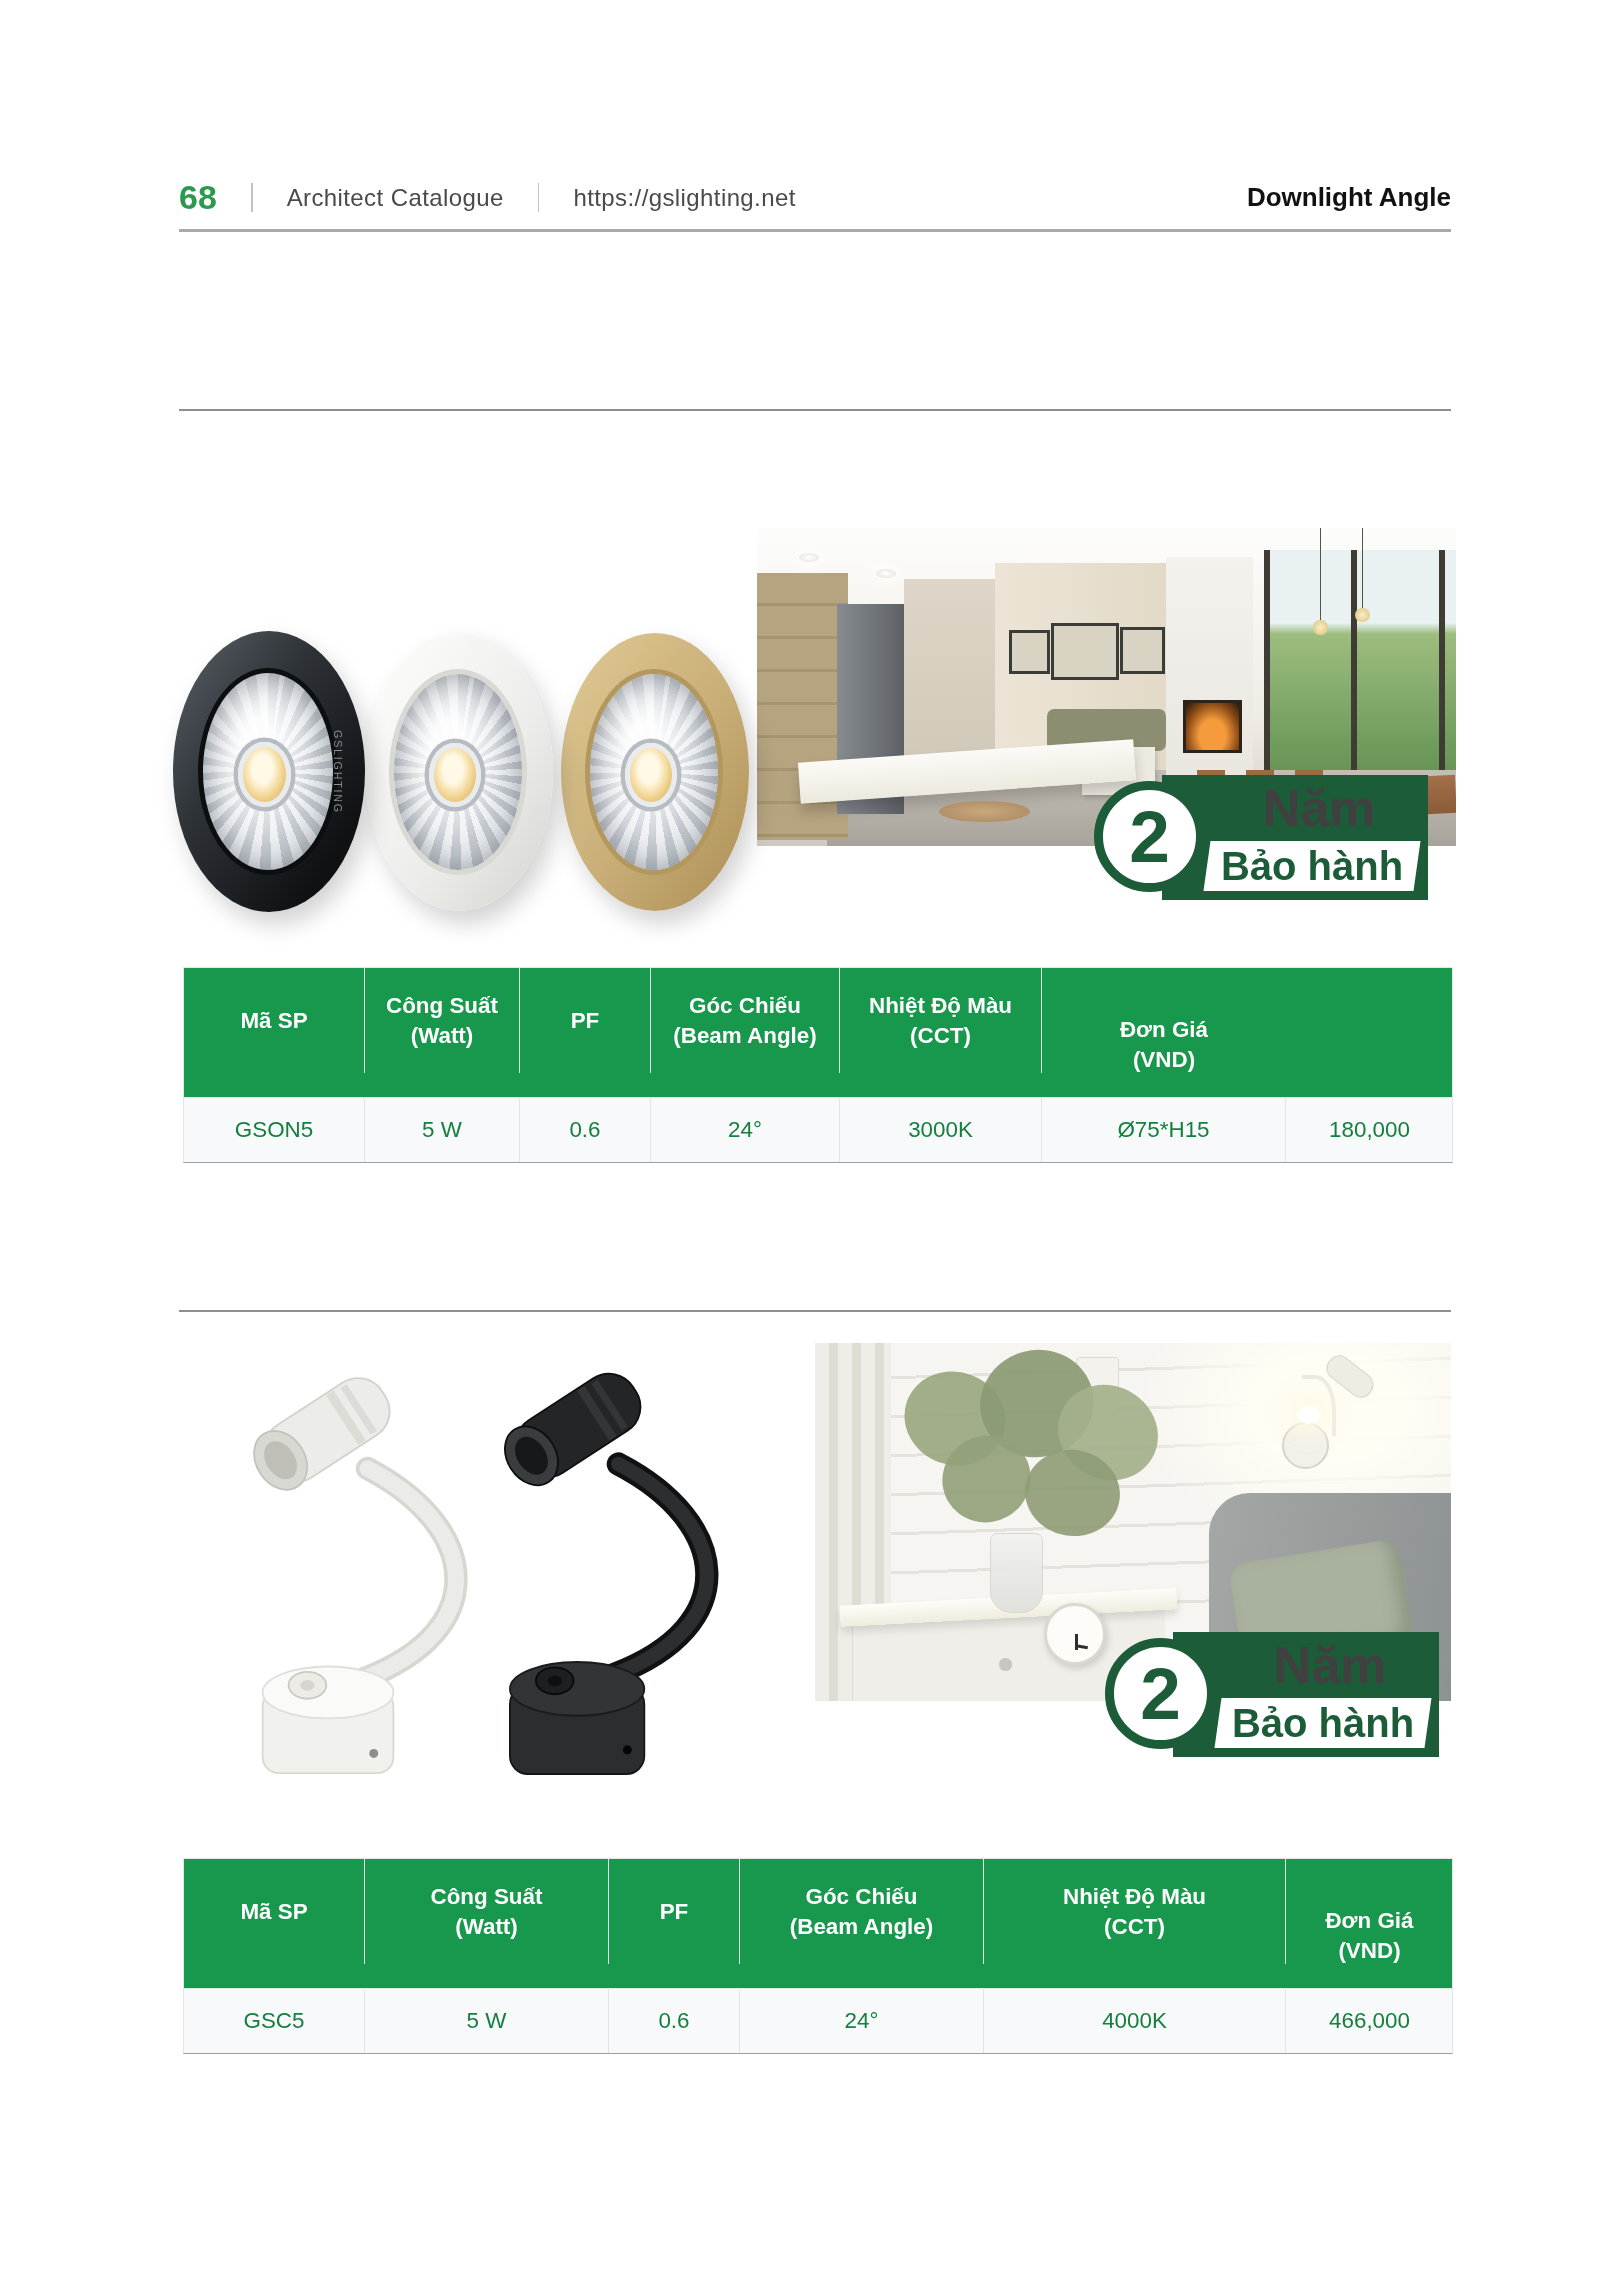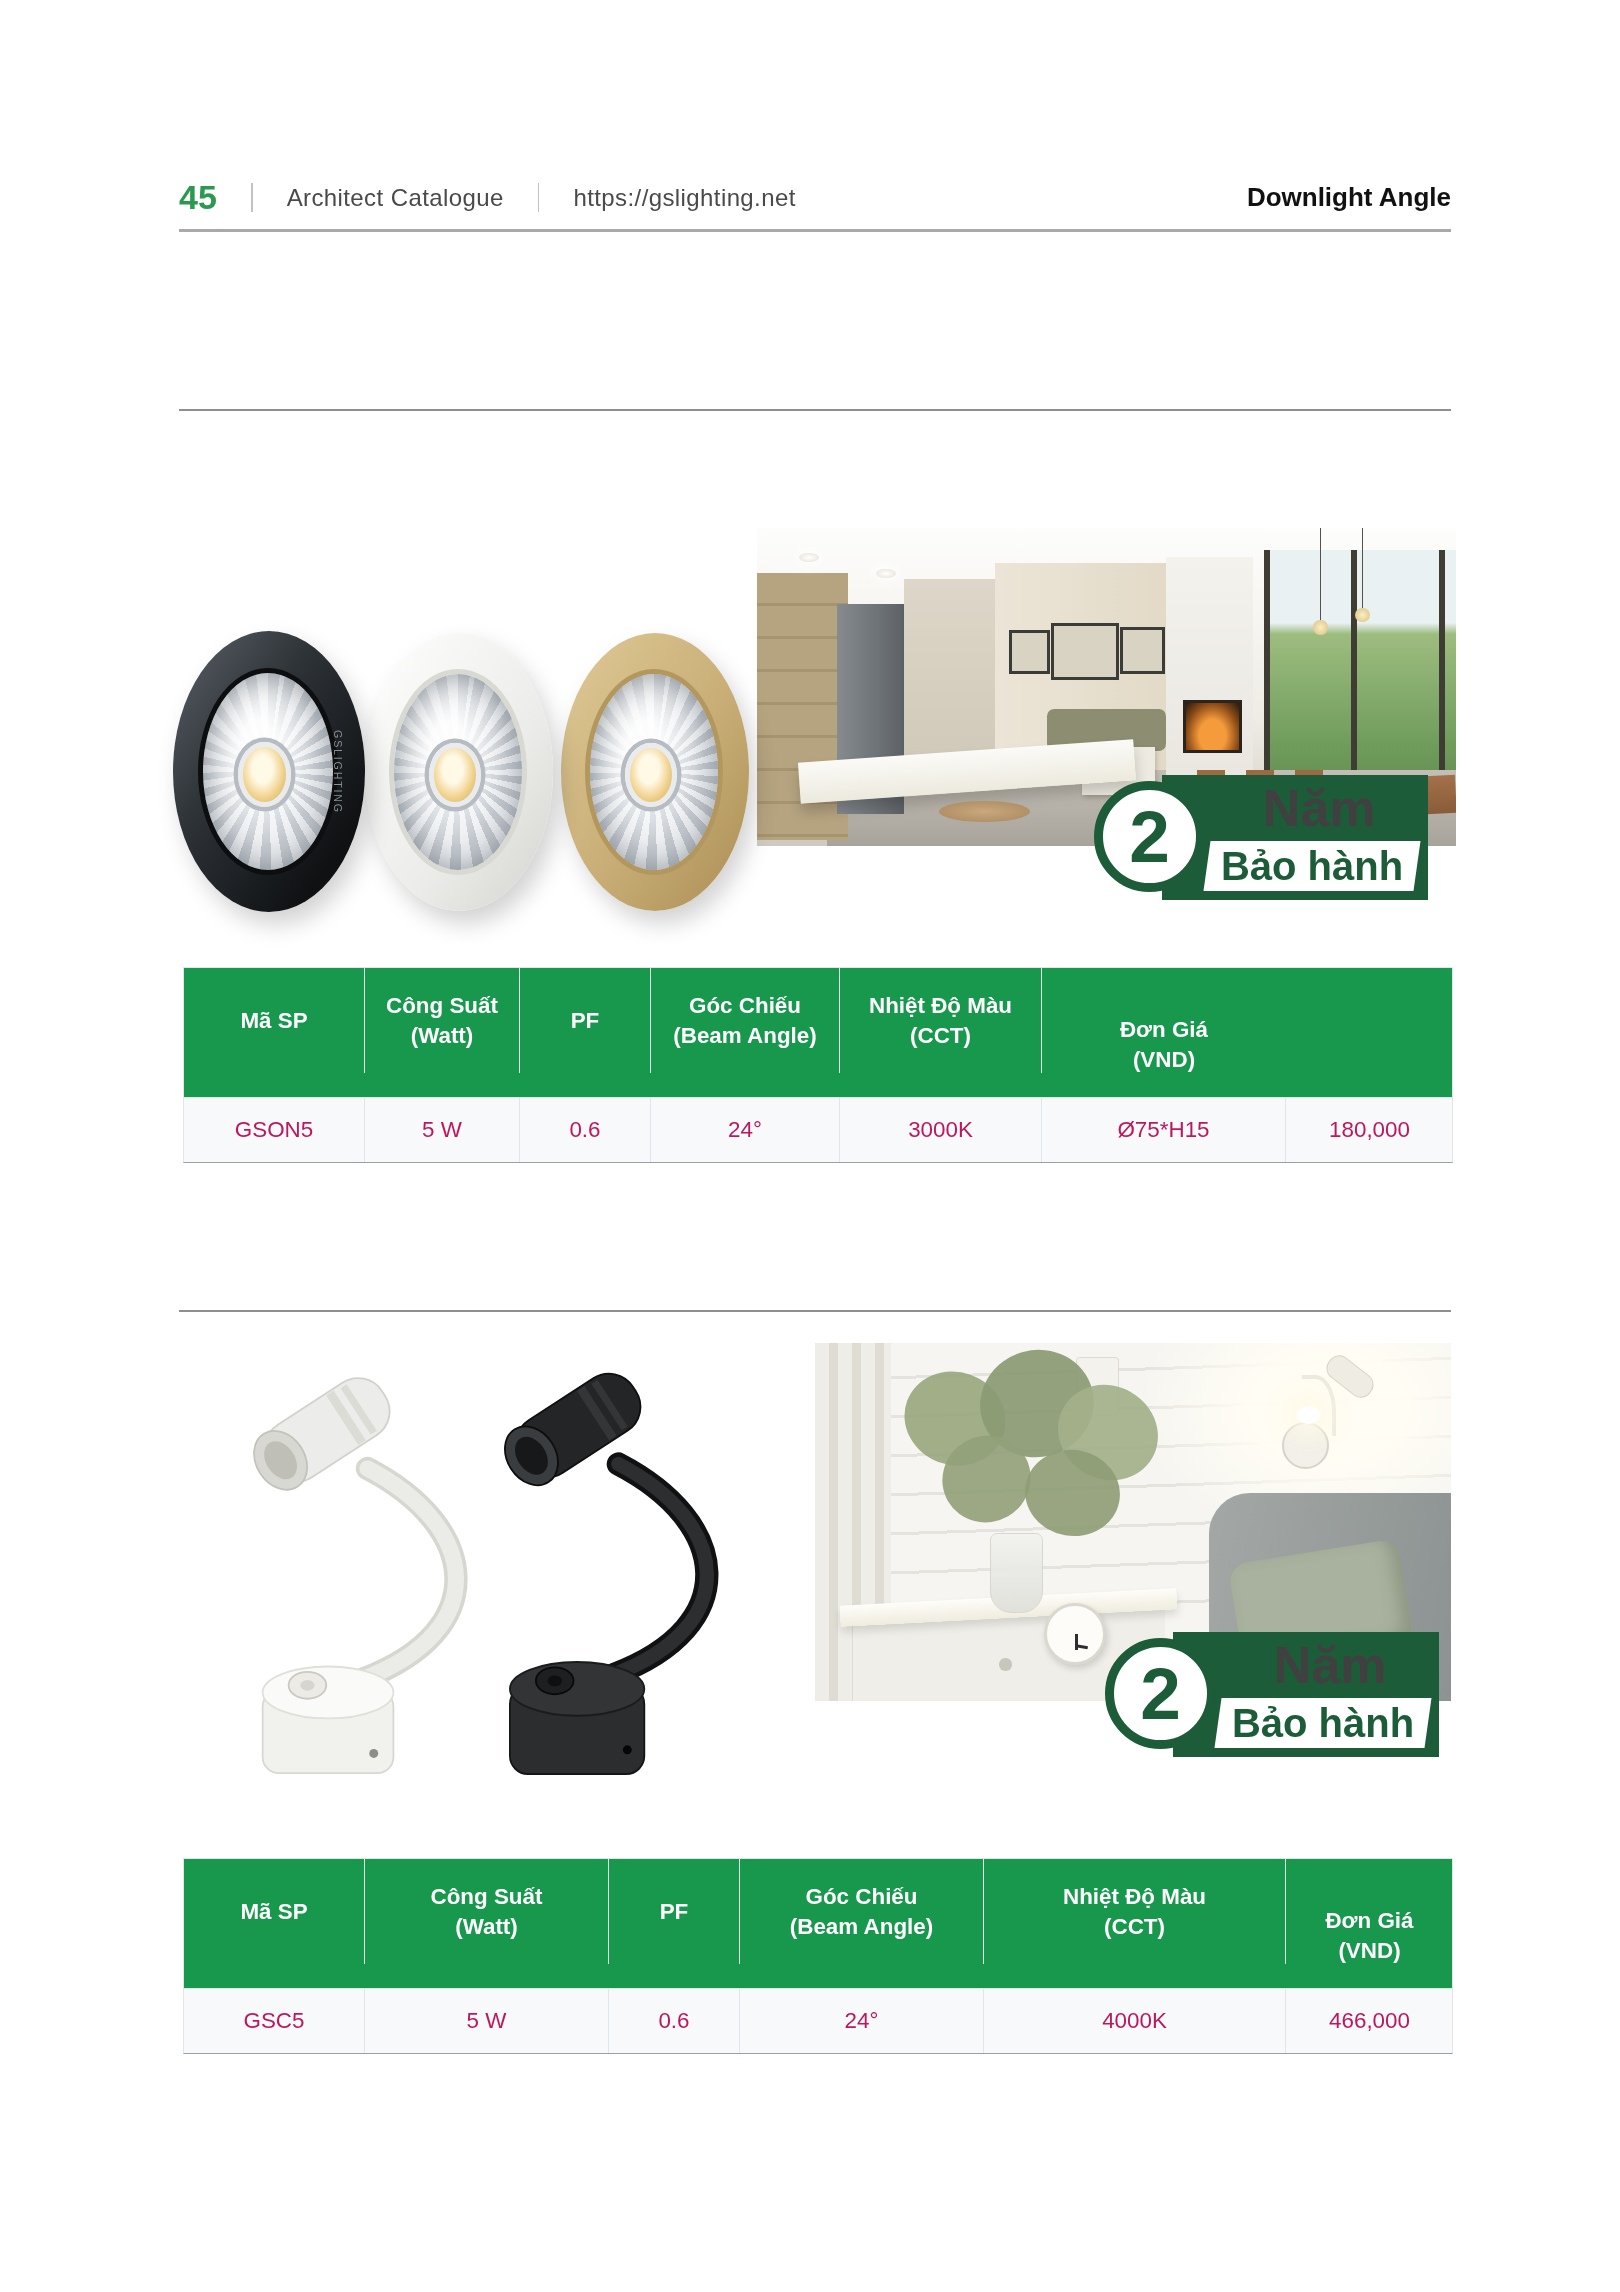--- a/index.html
+++ b/index.html
@@ -52,21 +52,21 @@
     color:#1c5c38;font-size:73px;font-weight:bold;}
 
   
   .spec{border:0.9px solid #e2e6ec;border-bottom:1.8px solid #9aa0a8;}
   .spec .thead{display:grid;background:#18984d;border-bottom:1.8px solid #d7efe1;}
   .spec .th{height:105px;display:flex;flex-direction:column;align-items:center;justify-content:center;
     color:#ffffff;font-size:22.4px;font-weight:bold;line-height:29.6px;border-right:1.8px solid rgba(255,255,255,.85);}
   .spec .th:last-child{border-right:none;margin-top:24px;}
   .spec .trow{display:grid;background:#f8f9fb;}
   .spec .td{height:64px;display:flex;align-items:center;justify-content:center;
-    color:#be185d;font-size:22.4px;border-right:0.9px solid #e2e6ec;}
+    color:#15803d;font-size:22.4px;border-right:0.9px solid #e2e6ec;}
   .spec .td:last-child{border-right:none;}
 
   
   .photo1{left:757px;top:528px;width:699px;height:318px;overflow:hidden;background:linear-gradient(#fdfdfc,#efece5 60%,#cfcac1);}
   .p1-floor{left:10%;top:76%;width:90%;height:24%;background:linear-gradient(#c4bfb6,#a9a49b);}
   .p1-cab{left:0;top:14%;width:13%;height:84%;background:repeating-linear-gradient(180deg,#b6a480 0 30px,#a6936f 30px 33px);}
   .p1-fridge{left:11.5%;top:24%;width:9.5%;height:66%;background:linear-gradient(90deg,#868b8f,#6e7377 60%,#5d6165);}
   .p1-hall{left:21%;top:16%;width:13%;height:64%;background:linear-gradient(#ded7c9,#cfc8b8);}
   .p1-midwall{left:34%;top:11%;width:26%;height:70%;background:linear-gradient(90deg,#ece5d7,#e2d9c6);}
   .p1-frame{background:#d9d3c3;border:3.6px solid #3b3b38;}
@@ -104,21 +104,21 @@
   .p2-lampneck{left:76.5%;top:9%;width:30px;height:57px;border:4.5px solid #eceadf;border-left:none;border-bottom:none;border-radius:0 60% 0 0;}
   .p2-led{left:75.8%;top:17.5%;width:23px;height:18px;border-radius:50%;background:#ffffff;box-shadow:0 0 23px 12.5px rgba(255,250,230,.95);}
   .p2-switch{left:41%;top:4%;width:41px;height:56px;background:#f4f2ec;border:1.8px solid #dcd9d0;border-radius:3.6px;}
 </style>
 </head>
 <body>
 
 <div class="page">
 
   <div class="abs hdr">
-    <span class="pagenum">45</span>
+    <span class="pagenum">68</span>
     <span class="vdiv"></span>
     <span class="crumb">Architect Catalogue</span>
     <span class="vdiv"></span>
     <span class="crumb">https://gslighting.net</span>
     <span class="spacer"></span>
     <span class="series">Downlight Angle</span>
   </div>
   <div class="abs hdr-rule"></div>
 
   <div class="abs sec-rule" style="top:409px;"></div>

